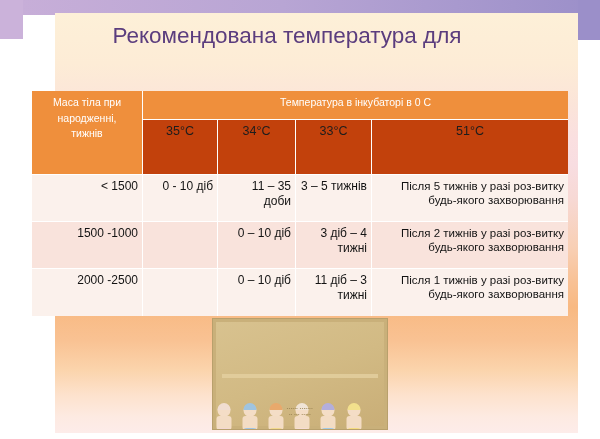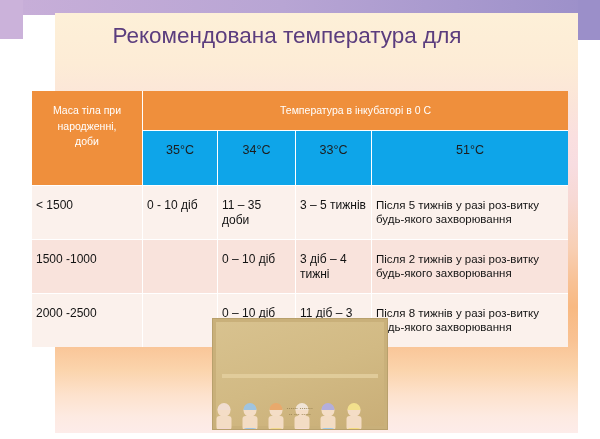--- a/index.html
+++ b/index.html
@@ -61,21 +61,21 @@
   #data-table {
     position:absolute;
     left:32px; top:91px;
     width:536px;
     border-collapse:separate;
     border-spacing:0;
     table-layout:fixed;
   }
   #data-table td, #data-table th {
     vertical-align:top;
-    padding:12px 4px;
+    padding:4px 4px;
     font-weight:400;
   }
 
   .col1 { width:111px; }
   .col2 { width:75px; }
   .col3 { width:78px; }
   .col4 { width:76px; }
   .col5 { width:196px; }
 
   .hdr-orange {
@@ -94,40 +94,40 @@
     line-height:15.5px;
   }
   .hdr-span4 {
     height:29px;
     vertical-align:middle;
     font-size:10.5px;
     border-right:none;
   }
 
   .subhdr {
-    background:#0ea5e9;
+    background:#c2410c;
     color:#1d1d1d;
     text-align:center;
     font-size:12.5px;
     height:55px;
     vertical-align:top;
     padding-top:7px;
     border-right:1px solid #ffffff;
     border-bottom:1px solid #ffffff;
   }
   .subhdr.last { border-right:none; }
 
   .rowA { background:#fbf1ec; }
   .rowB { background:#f9e3dc; }
 
   .cell {
     color:#131313;
     font-size:12px;
     line-height:14.5px;
-    text-align:left;
+    text-align:right;
     height:47px;
     vertical-align:top;
     padding-top:8px;
     border-right:1px solid #ffffff;
     border-bottom:1px solid #ffffff;
   }
   .cell.last { border-right:none; }
   .cell.wide { font-size:11.5px; line-height:14px; padding-left:6px; padding-right:6px; }
   .cell.empty { }
   #data-table tr:last-child .cell { border-bottom:none; }
@@ -193,21 +193,21 @@
       <col class="col2">
       <col class="col3">
       <col class="col4">
       <col class="col5">
   </colgroup>
   <tbody>
     <tr>
       <td class="hdr-orange hdr-rowspan" rowspan="2">
         <div>Маса тіла при</div>
         <div>народженні,</div>
-        <div>доби</div>
+        <div>тижнів</div>
       </td>
       <td class="hdr-orange hdr-span4" colspan="4">Температура в інкубаторі  в 0 С</td>
     </tr>
     <tr>
       <td class="subhdr">35°C</td>
       <td class="subhdr">34°C</td>
       <td class="subhdr">33°C</td>
       <td class="subhdr last">51°C</td>
     </tr>
 
@@ -223,21 +223,21 @@
       <td class="cell empty"></td>
       <td class="cell">0 – 10 діб</td>
       <td class="cell">3 діб – 4 тижні</td>
       <td class="cell wide last">Після 2 тижнів у разі роз-витку будь-якого захворювання</td>
     </tr>
     <tr class="rowA">
       <td class="cell">2000 -2500</td>
       <td class="cell empty"></td>
       <td class="cell">0 – 10 діб</td>
       <td class="cell">11 діб – 3 тижні</td>
-      <td class="cell wide last">Після 8 тижнів у разі роз-витку будь-якого захворювання</td>
+      <td class="cell wide last">Після 1 тижнів у разі роз-витку будь-якого захворювання</td>
     </tr>
   </tbody>
 </table>
 
 <div id="baby-illustration">
   <div class="paper">
     <div class="rope"></div>
     <div id="babies-layer">
         <div class="baby" style="left: 8px;">
           <div class="head"></div>

